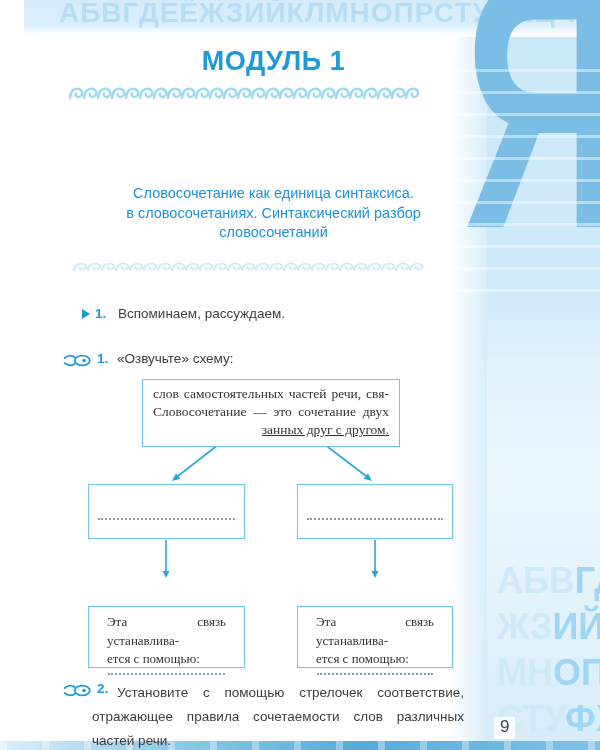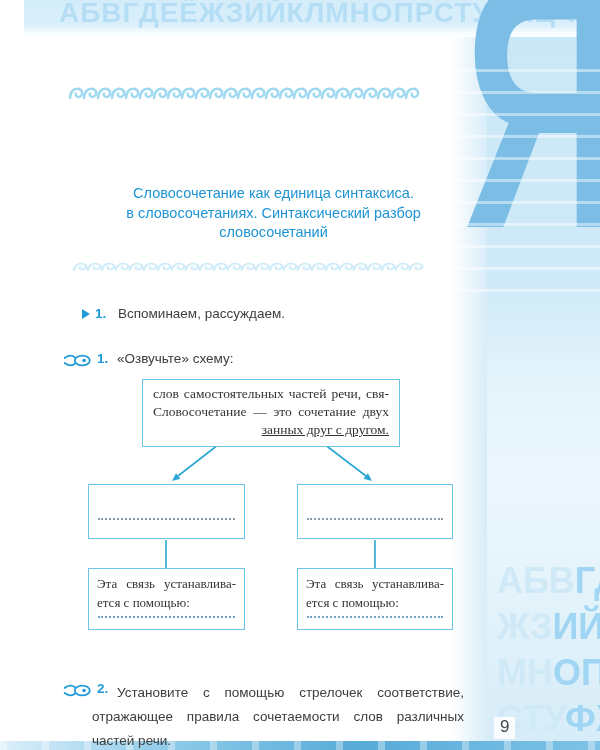--- a/index.html
+++ b/index.html
@@ -100,21 +100,21 @@
     position:absolute; box-sizing:border-box;
     border:1.5px solid var(--box-border,#6cc5e9); background:#fff;
     font-family:"Liberation Serif", serif; color:#333;
   }
   .def-box{left:142px; top:379px; width:258px; padding:5px 10px 7px; font-size:13.5px; line-height:18px;}
   .def-box .jl{display:block; text-align:justify; text-align-last:justify;}
   .def-box .ll{display:block; text-align:right;text-decoration:underline;}
   .fill-box{left:88px; top:484px; width:157px; height:55px;}
   .fill-box.right{left:297px; width:156px;}
   .fill-box .dots{margin:33px 9px 0; border-bottom:2px dotted var(--dots-gray,#8a98a8); height:0;}
-  .conn-box{left:88px; top:568px; width:157px; height:62px; padding:6px 8px; font-size:13px; line-height:18.5px;}
+  .conn-box{left:88px; top:606px; width:157px; height:62px; padding:6px 18px; font-size:13px; line-height:18.5px;}
   .conn-box.right{left:297px; width:156px;}
   .conn-box .jl{display:block; text-align:justify; text-align-last:justify;}
   .conn-box .ll{display:block; text-align:left;}
   .conn-box .dots{margin:4px 1px 0; border-bottom:2px dotted var(--dots-blue,#6aa3c6); height:0;}
   .connectors{position:absolute; left:0; top:0;}
   .connectors line{stroke:var(--arrow,#2aa6d5); stroke-width:1.6;}
   .connectors polygon{fill:var(--arrow,#2aa6d5);}
   .page-number{
     position:absolute; left:494px; top:717px; z-index:3;
     font-size:17px; color:#474747; background:rgba(255,255,255,.85); padding:0 6px 2px;
@@ -134,20 +134,21 @@
   <div class="panel-stripes"></div>
   <div class="side-script">относительное</div>
   <div class="corner-letters">
     <div><span class="lt">АБВ</span><span class="br">ГД</span></div>
     <div><span class="lt">ЖЗ</span><span class="br">ИЙ</span></div>
     <div><span class="lt">МН</span><span class="br">ОП</span></div>
     <div><span class="lt">СТУ</span><span class="br">ФХ</span></div>
   </div>
   <div class="bottom-strip"></div>
 
+  <h1 class="module-title">МОДУЛЬ 1</h1>
   <svg class="wave wave1" width="402" height="17" viewBox="0 0 402 17">
       <path class="curls" d="M2,13 c0,-7 5,-10 9,-9 c4,1 4,6 1,7.5 c-2.5,1.2 -5,-0.5 -4,-3 m8,4.5 c0,-7 5,-10 9,-9 c4,1 4,6 1,7.5 c-2.5,1.2 -5,-0.5 -4,-3 m8,4.5 c0,-7 5,-10 9,-9 c4,1 4,6 1,7.5 c-2.5,1.2 -5,-0.5 -4,-3 m8,4.5 c0,-7 5,-10 9,-9 c4,1 4,6 1,7.5 c-2.5,1.2 -5,-0.5 -4,-3 m8,4.5 c0,-7 5,-10 9,-9 c4,1 4,6 1,7.5 c-2.5,1.2 -5,-0.5 -4,-3 m8,4.5 c0,-7 5,-10 9,-9 c4,1 4,6 1,7.5 c-2.5,1.2 -5,-0.5 -4,-3 m8,4.5 c0,-7 5,-10 9,-9 c4,1 4,6 1,7.5 c-2.5,1.2 -5,-0.5 -4,-3 m8,4.5 c0,-7 5,-10 9,-9 c4,1 4,6 1,7.5 c-2.5,1.2 -5,-0.5 -4,-3 m8,4.5 c0,-7 5,-10 9,-9 c4,1 4,6 1,7.5 c-2.5,1.2 -5,-0.5 -4,-3 m8,4.5 c0,-7 5,-10 9,-9 c4,1 4,6 1,7.5 c-2.5,1.2 -5,-0.5 -4,-3 m8,4.5 c0,-7 5,-10 9,-9 c4,1 4,6 1,7.5 c-2.5,1.2 -5,-0.5 -4,-3 m8,4.5 c0,-7 5,-10 9,-9 c4,1 4,6 1,7.5 c-2.5,1.2 -5,-0.5 -4,-3 m8,4.5 c0,-7 5,-10 9,-9 c4,1 4,6 1,7.5 c-2.5,1.2 -5,-0.5 -4,-3 m8,4.5 c0,-7 5,-10 9,-9 c4,1 4,6 1,7.5 c-2.5,1.2 -5,-0.5 -4,-3 m8,4.5 c0,-7 5,-10 9,-9 c4,1 4,6 1,7.5 c-2.5,1.2 -5,-0.5 -4,-3 m8,4.5 c0,-7 5,-10 9,-9 c4,1 4,6 1,7.5 c-2.5,1.2 -5,-0.5 -4,-3 m8,4.5 c0,-7 5,-10 9,-9 c4,1 4,6 1,7.5 c-2.5,1.2 -5,-0.5 -4,-3 m8,4.5 c0,-7 5,-10 9,-9 c4,1 4,6 1,7.5 c-2.5,1.2 -5,-0.5 -4,-3 m8,4.5 c0,-7 5,-10 9,-9 c4,1 4,6 1,7.5 c-2.5,1.2 -5,-0.5 -4,-3 m8,4.5 c0,-7 5,-10 9,-9 c4,1 4,6 1,7.5 c-2.5,1.2 -5,-0.5 -4,-3 m8,4.5 c0,-7 5,-10 9,-9 c4,1 4,6 1,7.5 c-2.5,1.2 -5,-0.5 -4,-3 m8,4.5 c0,-7 5,-10 9,-9 c4,1 4,6 1,7.5 c-2.5,1.2 -5,-0.5 -4,-3 m8,4.5 c0,-7 5,-10 9,-9 c4,1 4,6 1,7.5 c-2.5,1.2 -5,-0.5 -4,-3 m8,4.5 c0,-7 5,-10 9,-9 c4,1 4,6 1,7.5 c-2.5,1.2 -5,-0.5 -4,-3 m8,4.5 c0,-7 5,-10 9,-9 c4,1 4,6 1,7.5 c-2.5,1.2 -5,-0.5 -4,-3 m8,4.5 "></path>
     </svg>
 
   <div class="lesson-heading">
     <span>Словосочетание как единица синтаксиса.</span>
     <span>в словосочетаниях. Синтаксический разбор</span>
     <span>словосочетаний</span>
   </div>
   <svg class="wave wave2" width="402" height="17" viewBox="0 0 402 17">

